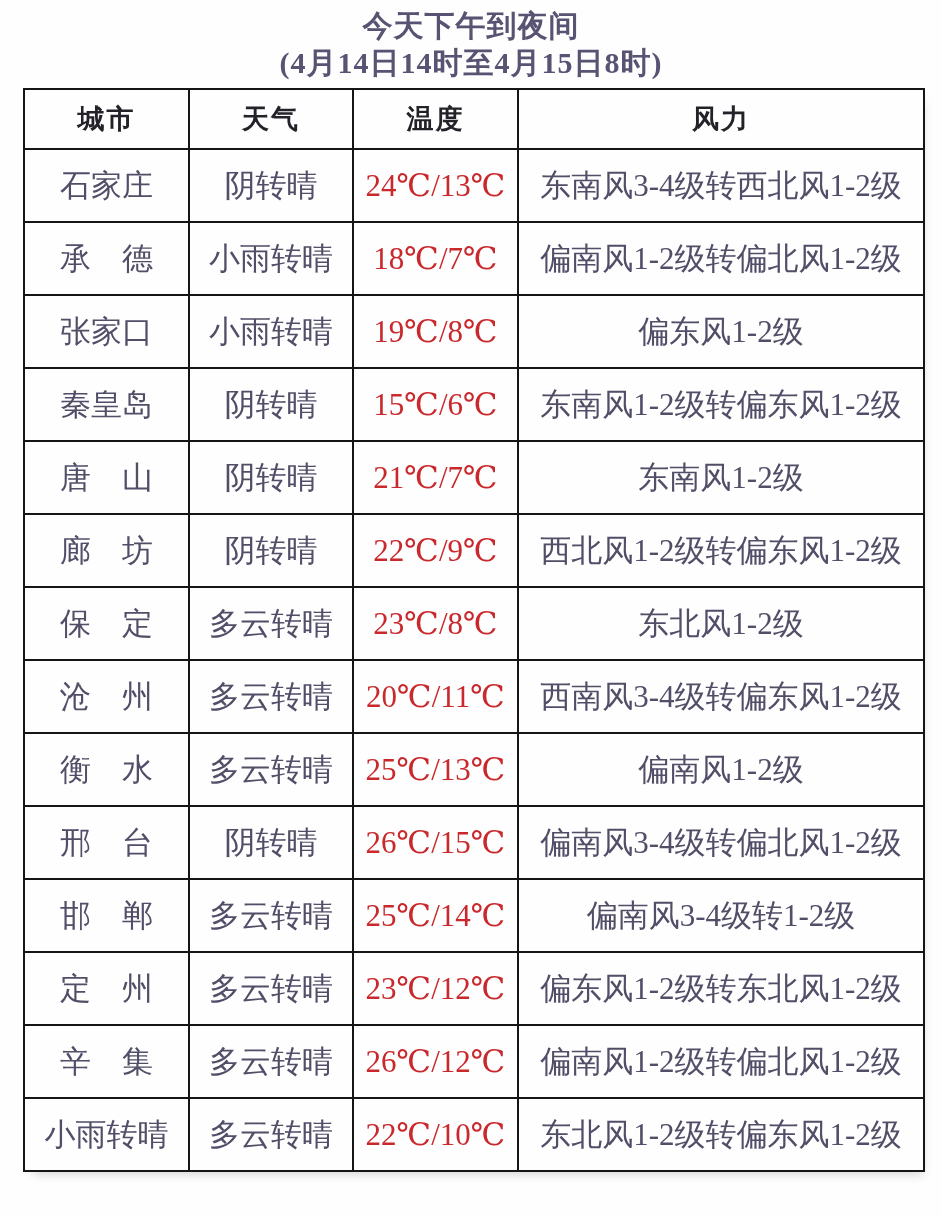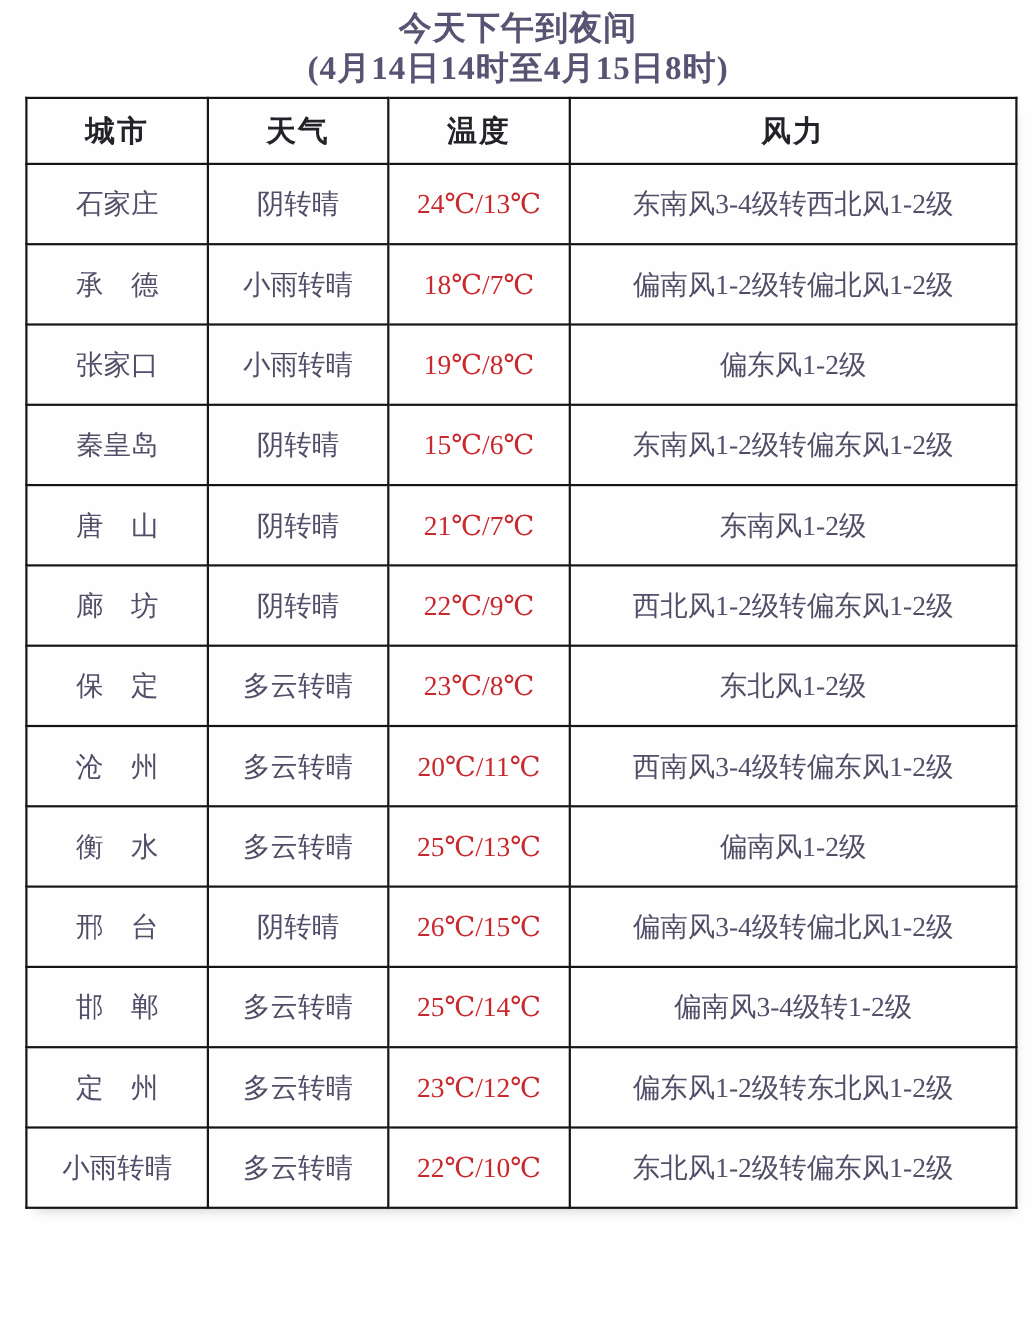--- a/index.html
+++ b/index.html
@@ -48,21 +48,21 @@
   }
   table.weather thead tr{height:60px;}
   table.weather tbody tr{height:73px;}
   th{
     font-size:27px;
     font-weight:bold;
     color:var(--header-text);
     letter-spacing:2px;
   }
   td{
-    font-size:25px;
+    font-size:31px;
     color:var(--body-text);
   }
   td.temp{
     color:var(--temp-text);
     letter-spacing:0px;
   }
   col.c-city{width:165px;}
   col.c-weather{width:164px;}
   col.c-temp{width:165px;}
   col.c-wind{width:406px;}
@@ -170,20 +170,26 @@
     <td class="wind">偏南风3-4级转1-2级</td>
   </tr>
 
   <tr>
     <td class="city">定　州</td>
     <td class="weather-desc">多云转晴</td>
     <td class="temp">23℃/12℃</td>
     <td class="wind">偏东风1-2级转东北风1-2级</td>
   </tr>
 
+  <tr>
+    <td class="city">辛　集</td>
+    <td class="weather-desc">多云转晴</td>
+    <td class="temp">26℃/12℃</td>
+    <td class="wind">偏南风1-2级转偏北风1-2级</td>
+  </tr>
 
   <tr>
     <td class="city">小雨转晴</td>
     <td class="weather-desc">多云转晴</td>
     <td class="temp">22℃/10℃</td>
     <td class="wind">东北风1-2级转偏东风1-2级</td>
   </tr>
 </tbody>
   </table>
 

